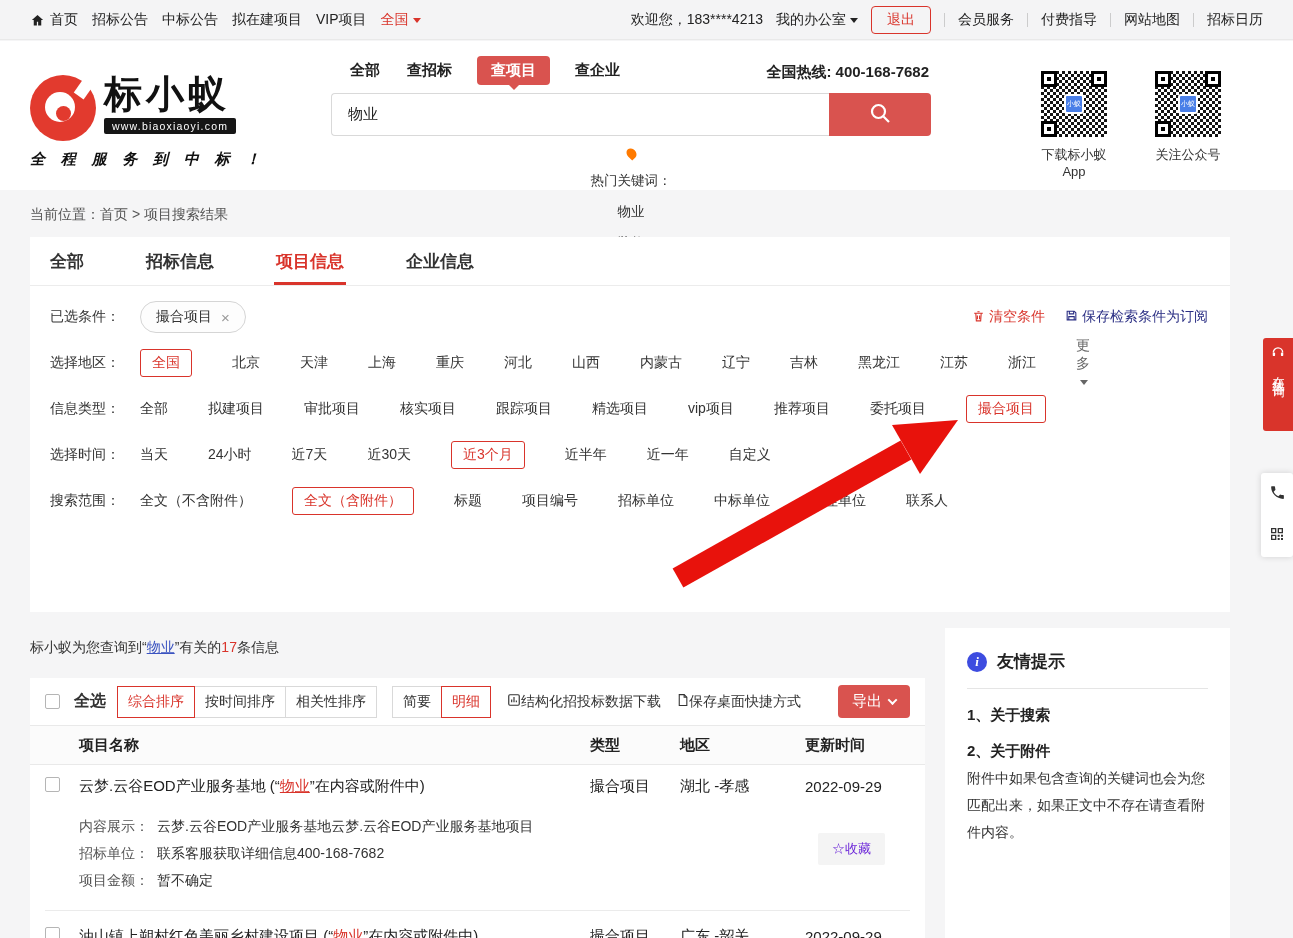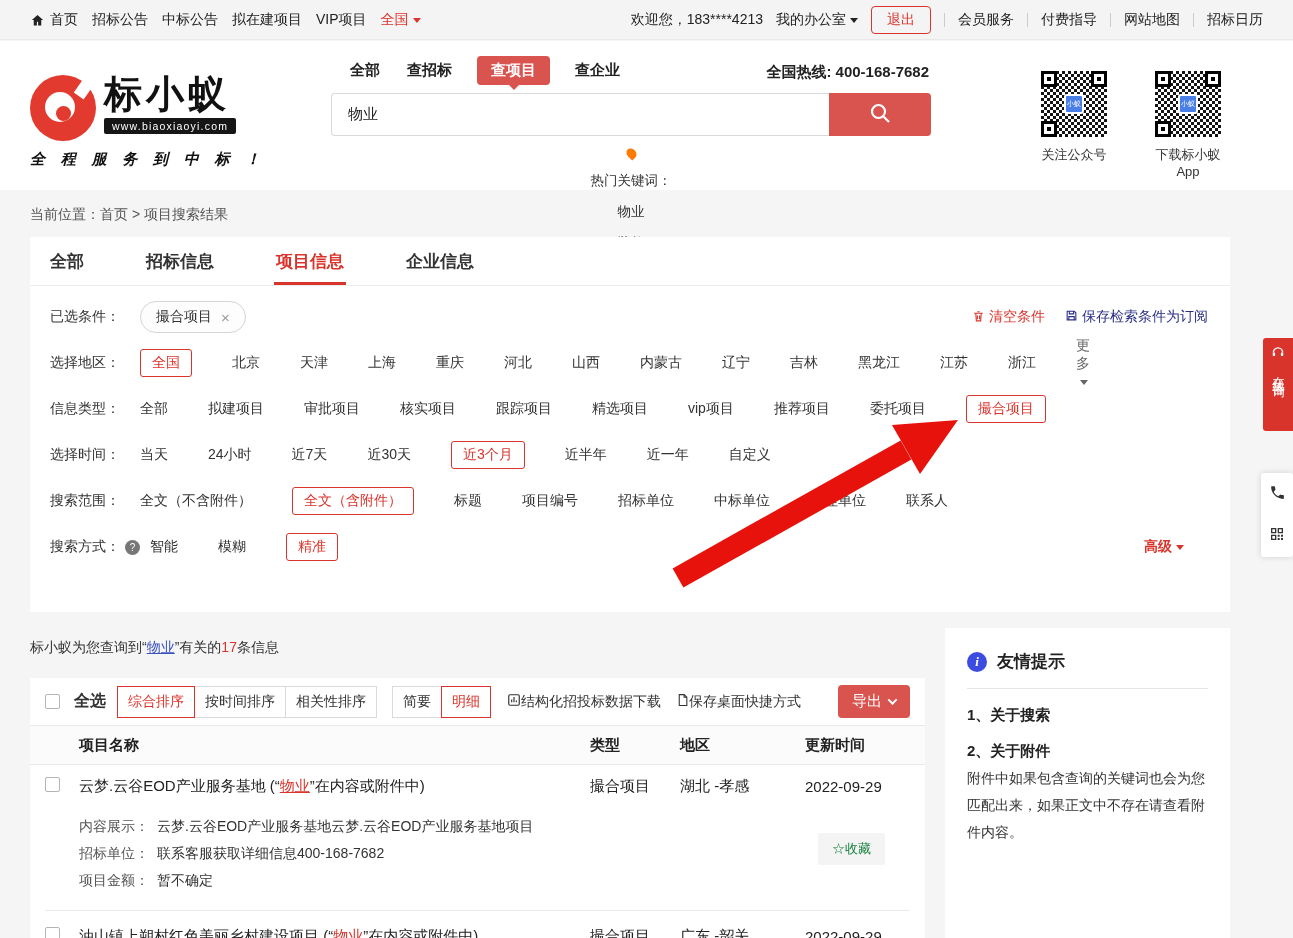--- a/index.html
+++ b/index.html
@@ -126,21 +126,21 @@
   .col-date { width:105px; flex:0 0 auto; }
 
   .rrow { position:relative; padding:0 15px; }
   .titleline { display:flex; align-items:center; height:42px; font-size:15px; color:#222; }
   .titleline .t { cursor:pointer; }
   .titleline .kw { color:#d9342b; text-decoration:underline; }
   .details { margin-left:34px; margin-top:6px; font-size:14px; }
   .dline { line-height:27px; display:flex; gap:8px; }
   .dlabel { color:#555; flex:0 0 auto; }
   .dvalue { color:#333; }
-  .fav { position:absolute; right:40px; top:68px; background:#f4f4f4; color:#15803d; font-size:13px;
+  .fav { position:absolute; right:40px; top:68px; background:#f4f4f4; color:#6d28d9; font-size:13px;
     padding:7px 14px; border-radius:2px; border:none; cursor:pointer; font-family:inherit; }
   .rdiv { border-top:1px solid #ebebeb; margin:16px 0 4px; }
 
   
   .sidebar { position:absolute; left:945px; top:628px; width:285px; height:400px; background:#fff; padding:22px 22px 0; }
   .stitle { display:flex; align-items:center; gap:10px; font-size:17px; font-weight:bold; color:#222; }
   .iico { width:20px; height:20px; border-radius:50%; background:#3d4ce0; color:#fff; font-size:13px;
     font-weight:bold; font-family:"Liberation Serif", serif; font-style:italic;
     display:inline-flex; align-items:center; justify-content:center; flex:0 0 auto; }
   .shr { border:none; border-top:1px solid #e5e5e5; margin:15px 0 2px; }
@@ -270,30 +270,30 @@
   </div>
 
   <div class="qrs">
     <div class="qrfig">
       <div class="qr">
         <span class="fp tl"></span>
           <span class="fp tr"></span>
           <span class="fp bl"></span>
         <span class="badge">小蚁</span>
       </div>
-      <div class="qrlabel">关注公众号</div>
+      <div class="qrlabel">下载标小蚁App</div>
     </div>
     <div class="qrfig">
       <div class="qr">
         <span class="fp tl"></span>
           <span class="fp tr"></span>
           <span class="fp bl"></span>
         <span class="badge">小蚁</span>
       </div>
-      <div class="qrlabel">下载标小蚁App</div>
+      <div class="qrlabel">关注公众号</div>
     </div>
   </div>
 </div>
 
 <div class="breadcrumb">
   <span>当前位置：</span><a>首页 &gt; 项目搜索结果</a>
 </div>
 
 <div class="fpanel">
   <div class="ftabs">
@@ -433,36 +433,20 @@
 
           <a class="fopt">中标单位</a>
 
           <a class="fopt">代理单位</a>
 
           <a class="fopt">联系人</a>
 
       </div>
     </div>
 
-    <div class="frow">
-      <span class="flabel" style="width:auto;">搜索方式：</span>
-      <span class="qmark">?</span>
-      <div class="fopts">
-
-          <a class="fopt">智能</a>
-
-          <a class="fopt">模糊</a>
-
-          <a class="fopt sel">精准</a>
-
-        <a class="fadv">
-          <span>高级</span><span class="caret"></span>
-        </a>
-      </div>
-    </div>
   </div>
 </div>
 
 <svg class="arrow-svg" width="330" height="190" viewBox="0 0 330 190">
   <line x1="28" y1="178" x2="256" y2="50" stroke="#e8120c" stroke-width="22"></line>
   <polygon points="308,20 242,25 270,74" fill="#e8120c"></polygon>
 </svg>
 
 <div class="summary">
   <span>标小蚁为您查询到“</span><a class="kw">物业</a><span>”有关的</span><span class="cnt">17</span><span>条信息</span>

